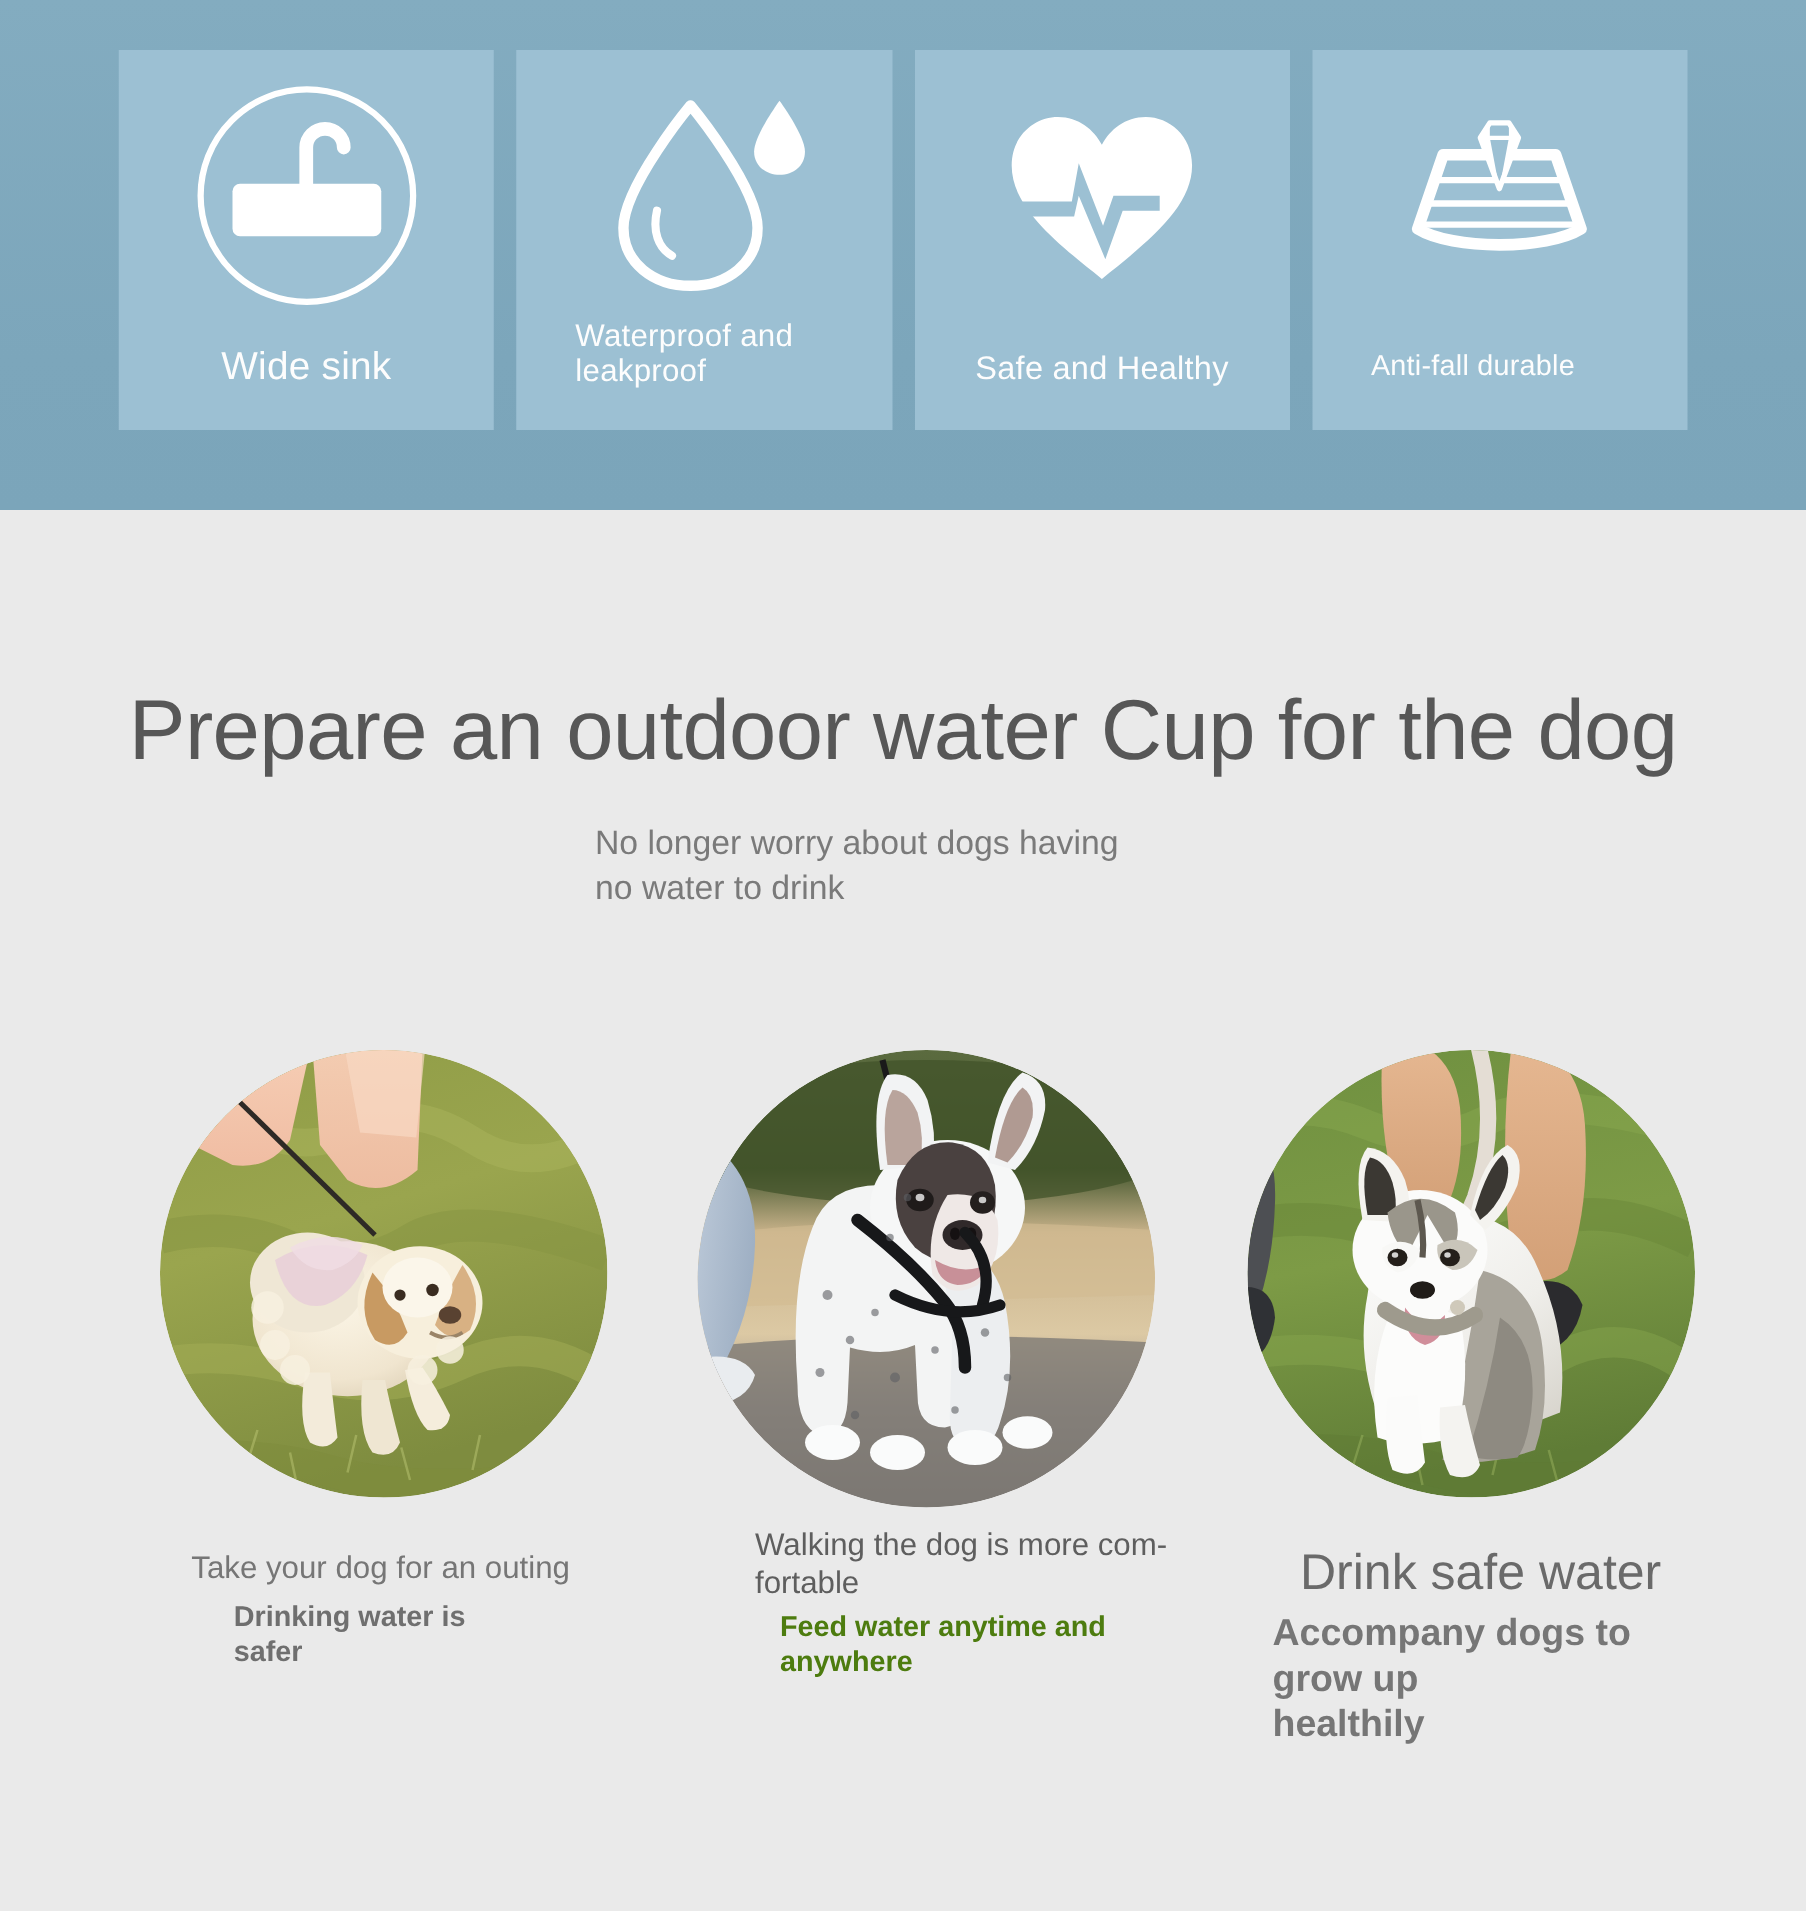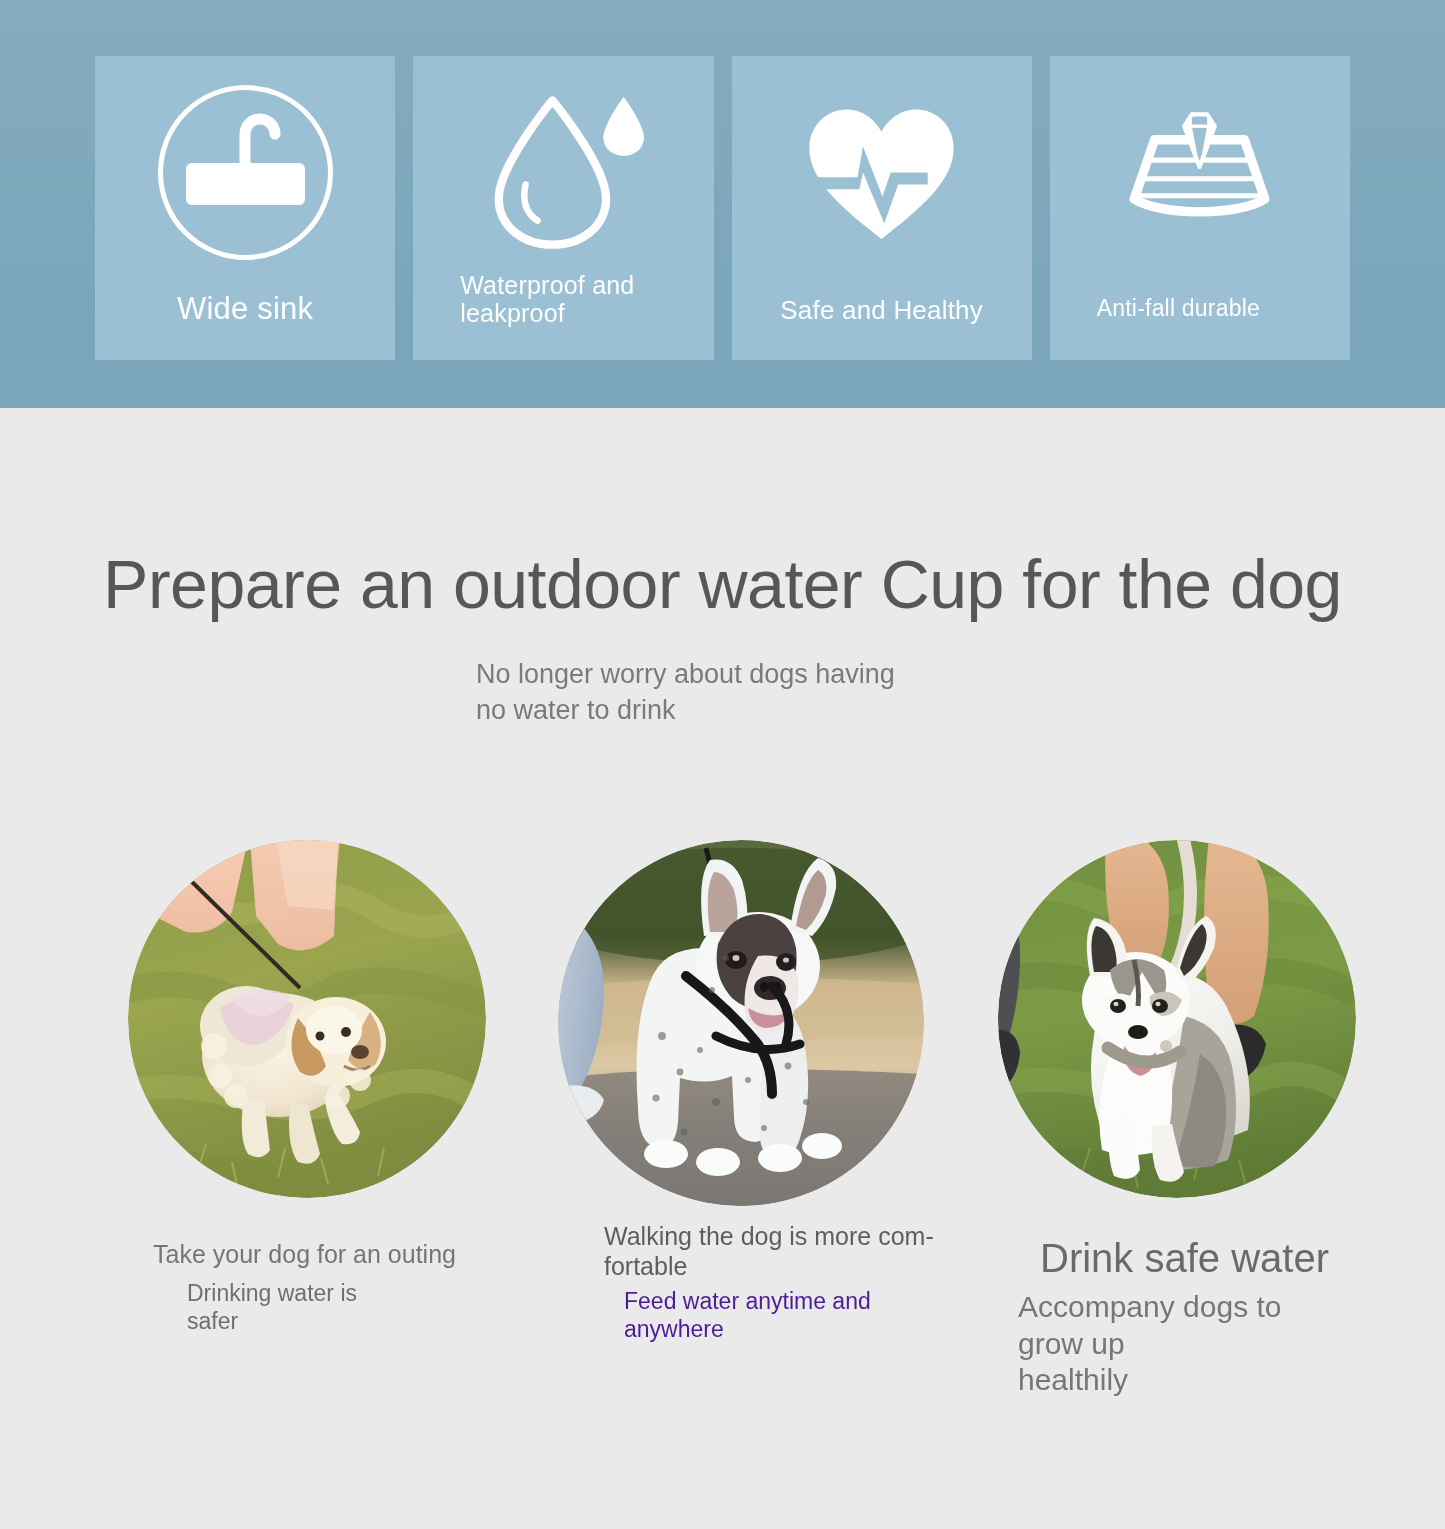--- a/index.html
+++ b/index.html
@@ -28,21 +28,21 @@
     background: #7ea8bd;
   }
   .feature-band .band-shade {
     position: absolute;
     left: 0; top: 0; right: 0; bottom: 0;
     background: linear-gradient(180deg, #83acc0 0%, #7ca6bb 70%, #7ba5ba 100%);
   }
   .panels {
     position: absolute;
     left: 95px;
-    top: 56px;
+    top: 40px;
     width: 1255px;
     height: 304px;
     display: flex;
     gap: 18px;
   }
   .panel {
     position: relative;
     flex: 1 1 0;
     background: #9cc0d3;
     overflow: hidden;
@@ -156,30 +156,30 @@
   .cap-title {
     font-size: 25px;
     color: #6f6f6f;
     line-height: 1.18;
     font-weight: 400;
   }
   .cap-sub {
     font-size: 23px;
     color: #8d8d8d;
     line-height: 1.22;
-    font-weight: 400;
+    font-weight: 700;
   }
 
   .cap-1 { left: 25px; top: 400px; width: 340px; }
   .cap-1 .cap-title { color: #767676; }
   .cap-1 .cap-sub { color: #6f6f6f; padding-left: 34px; padding-top: 9px; }
 
   .cap-2 { left: 12px; top: 382px; width: 330px; margin-left: 34px; }
   .cap-2 .cap-title { color: #5e5e5e; }
-  .cap-2 .cap-sub { color: #4c1d95; padding-left: 20px; padding-top: 6px; }
+  .cap-2 .cap-sub { color: #4d7c0f; padding-left: 20px; padding-top: 6px; }
 
   .cap-3 { left: 20px; top: 395px; width: 330px; }
   .cap-3 .cap-title { font-size: 40px; color: #6a6a6a; padding-left: 22px; }
   .cap-3 .cap-sub { color: #767676; padding-top: 7px; font-size: 30px; }
 </style>
 </head>
 <body>
 
 <div class="page">
 

